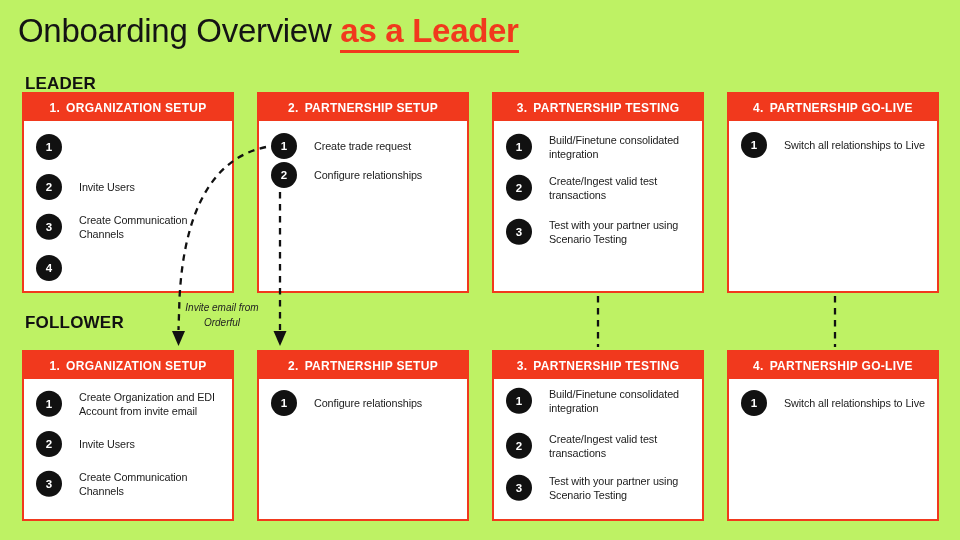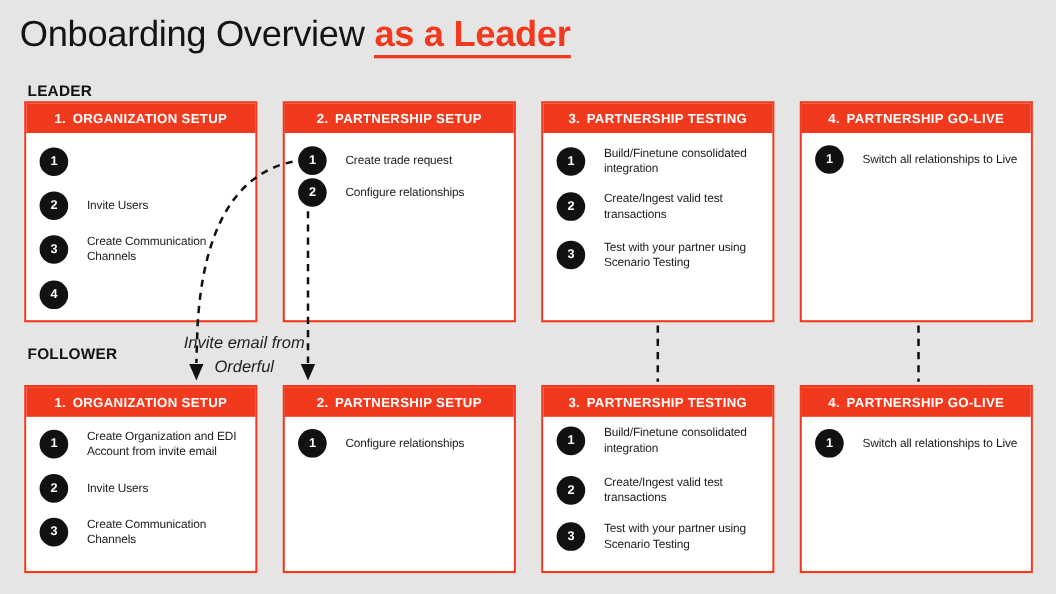--- a/index.html
+++ b/index.html
@@ -1,33 +1,33 @@
 <!DOCTYPE html>
 <html style="--accent: #F1391D; --badge: #111111;"><head>
 <meta charset="utf-8">
 <style>
   :root{
     --accent:#F1391D;
     --badge:#111111;
   }
   html,body{margin:0;padding:0;background:#ffffff;}
   .stage{
-    position:relative;width:960px;height:540px;background:#e5e5e5;overflow:hidden;
+    position:relative;width:960px;height:540px;background:#bef264;overflow:hidden;
     font-family:"Liberation Sans","DejaVu Sans",sans-serif;color:#1b1b1b;
   }
   .title{
     position:absolute;left:18px;top:12px;margin:0;
     font-size:33px;font-weight:400;letter-spacing:-0.3px;color:#141414;white-space:nowrap;
   }
   .title .hl{
     color:var(--accent);font-weight:700;
     border-bottom:3px solid var(--accent);padding-bottom:1px;
   }
   .row-label{
-    position:absolute;font-size:14px;font-weight:700;color:#111;letter-spacing:0.2px;
+    position:absolute;font-size:17px;font-weight:700;color:#111;letter-spacing:0.2px;
   }
   .box{
     position:absolute;width:212px;box-sizing:border-box;
     border:2px solid var(--accent);background:#ffffff;
   }
   .box-header{
     height:27px;background:var(--accent);color:#ffffff;
     display:flex;align-items:center;justify-content:center;gap:6px;
     font-size:12px;font-weight:700;letter-spacing:0.3px;white-space:nowrap;
   }
@@ -38,21 +38,21 @@
   }
   .badge{
     width:26px;height:26px;border-radius:50%;background:var(--badge);color:#fff;
     font-size:11.5px;font-weight:700;display:flex;align-items:center;justify-content:center;
     flex-shrink:0;
   }
   .step-text{font-size:10.8px;line-height:1.32;letter-spacing:-0.1px;color:#1b1b1b;max-width:152px;}
   .connectors{position:absolute;left:0;top:0;width:960px;height:540px;pointer-events:none;}
   .invite-label{
     position:absolute;left:152px;top:301px;width:140px;text-align:center;
-    font-size:15px;font-style:italic;color:#222;line-height:1.45;
+    font-size:10px;font-style:italic;color:#222;line-height:1.45;
   }
   
   .c1{left:22px}.c2{left:257px}.c3{left:492px}.c4{left:727px}
   
   .r-leader{top:92px;height:201px}
   .r-follower{top:350px;height:171px}
 </style>
 </head>
 <body>
 

